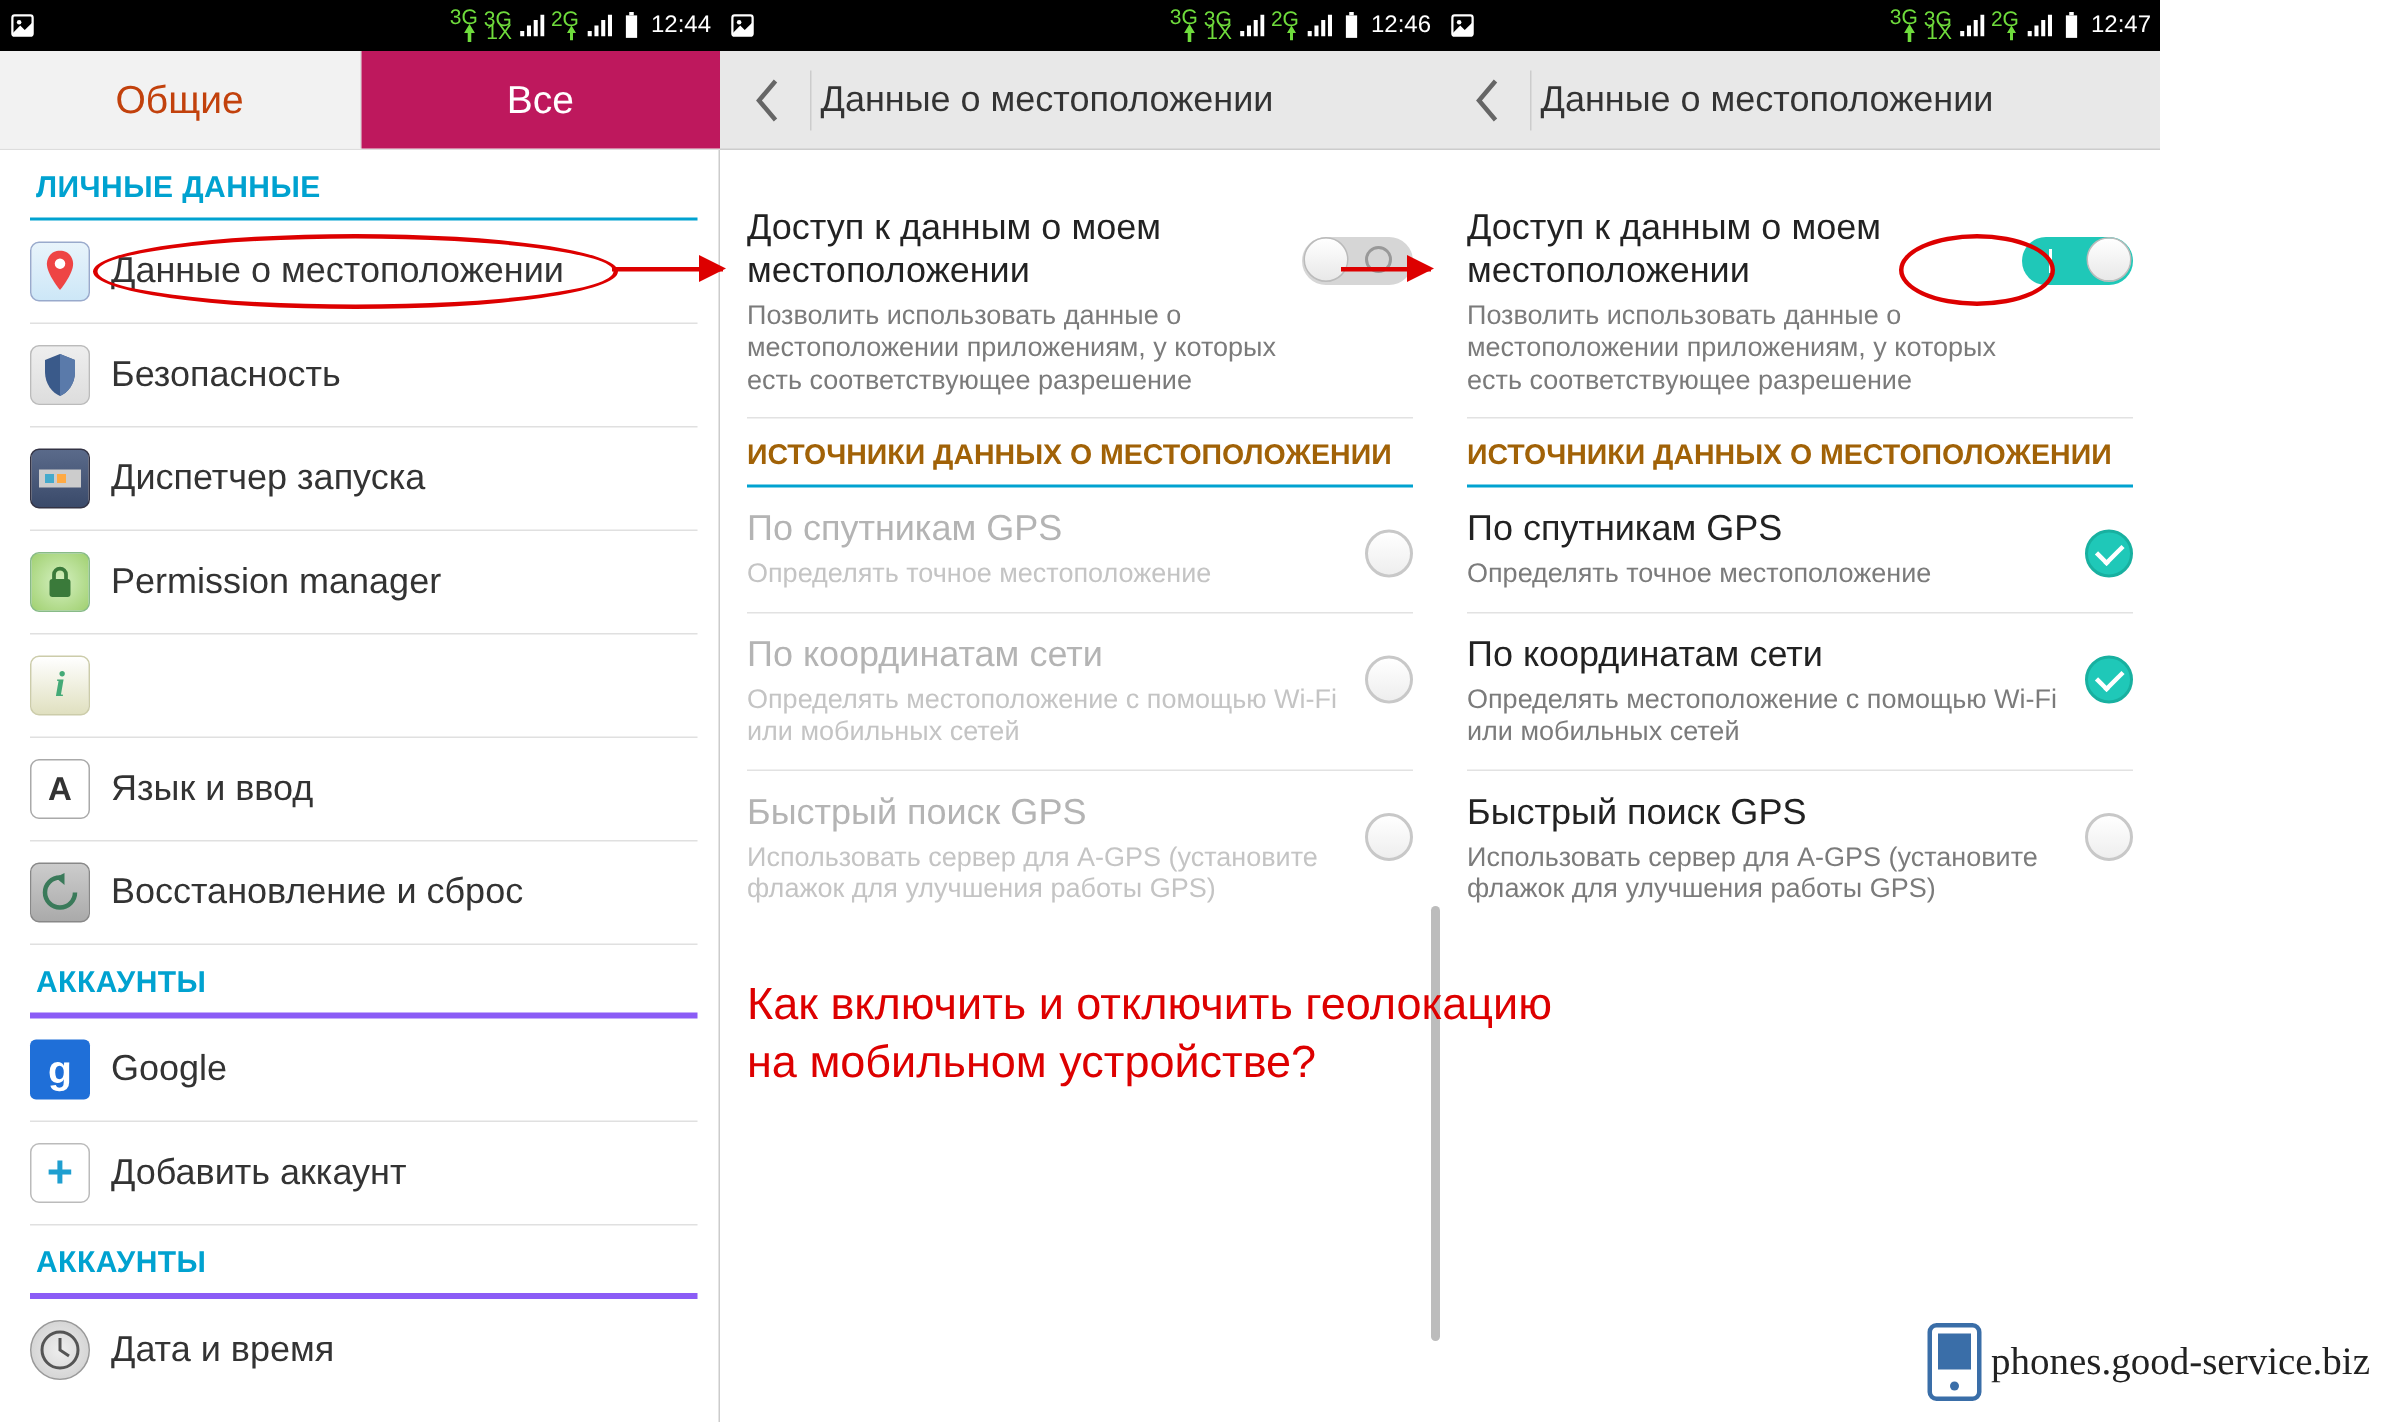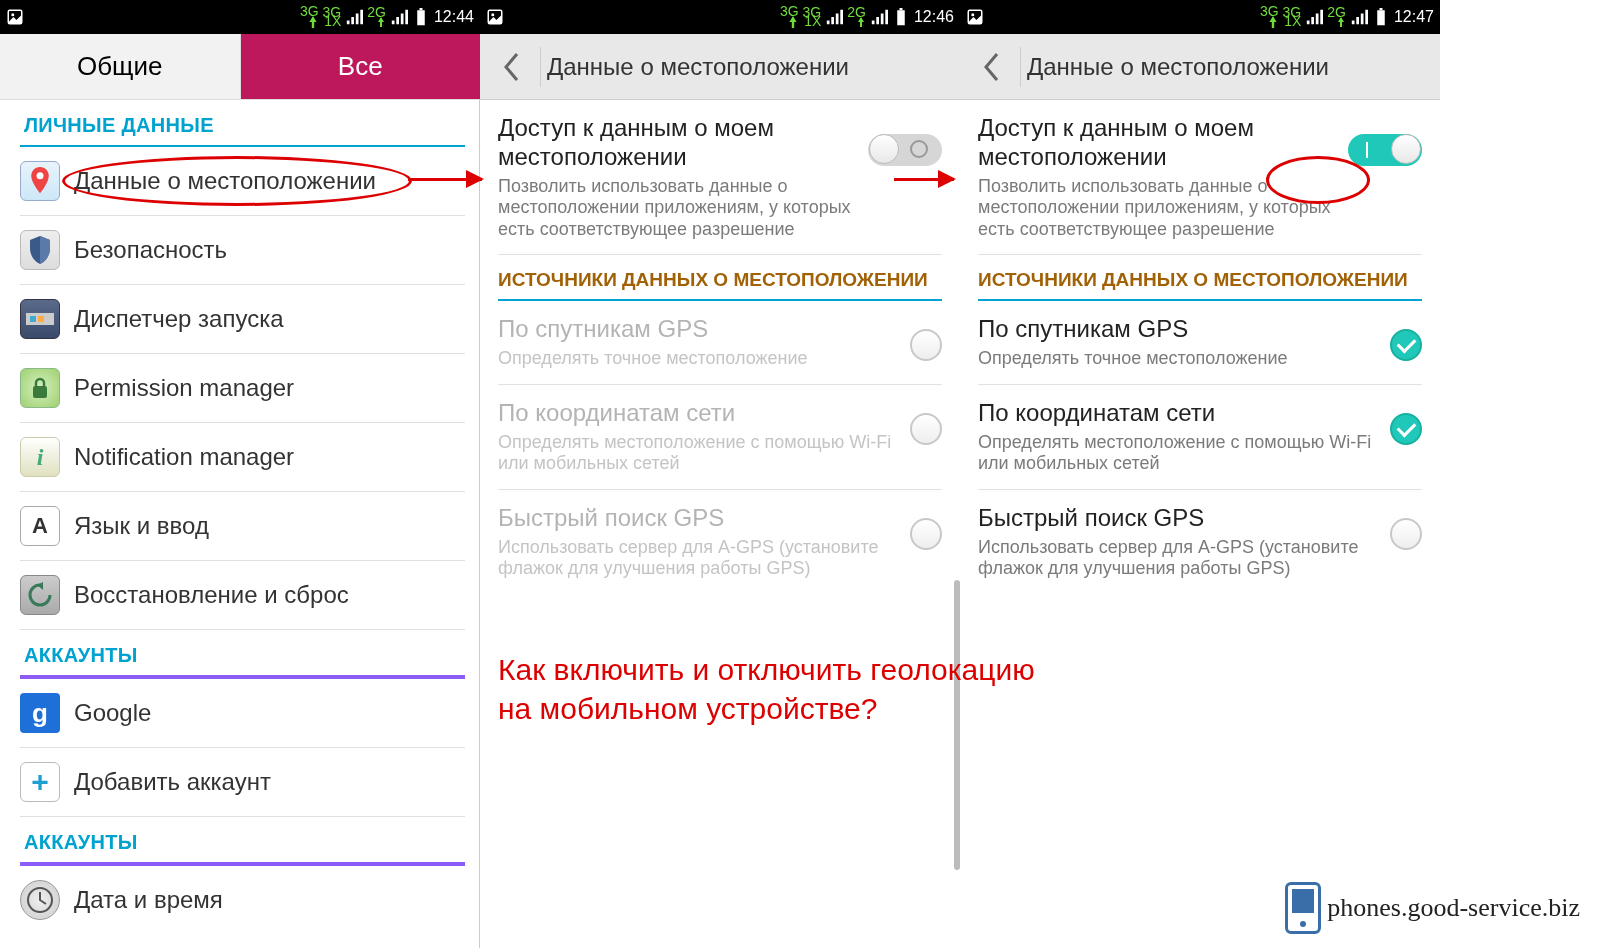--- a/index.html
+++ b/index.html
@@ -48,21 +48,21 @@
     display: flex;
     height: 66px;
     border-bottom: 1px solid #ddd;
   }
   .tab {
     flex: 1;
     display: flex;
     align-items: center;
     justify-content: center;
     font-size: 26px;
-    color: #000000;
+    color: #c2410c;
     background: #f2f2f2;
     border-right: 1px solid #ddd;
   }
   .tab.active {
     background: #be185d;
     color: #fff;
     border-right: none;
   }
   .content1 {
     flex: 1;
@@ -128,20 +128,21 @@
     border-left: 1px solid #ccc;
     margin-left: 4px;
     height: 40px;
     display:flex; align-items:center;
   }
   .content2 {
     flex: 1;
     overflow: hidden;
     padding: 0 18px;
     position: relative;
+    margin-top: 24px;
   }
   .setting-row {
     display: flex;
     align-items: flex-start;
     padding: 14px 0;
     border-bottom: 1px solid #e2e2e2;
     gap: 10px;
   }
   .setting-text { flex: 1; }
   .setting-title {
@@ -352,21 +353,20 @@
         <div class="icon-box ic-permission">
           <svg width="18" height="22" viewBox="0 0 18 22">
               <rect x="2" y="9" width="14" height="12" rx="2" fill="#3a7a3a"></rect>
               <path d="M5 9 V6 a4 4 0 0 1 8 0 V9" fill="none" stroke="#3a7a3a" stroke-width="2.5"></path>
             </svg>
         </div>
         <span>Permission manager</span>
       </div>
       <div class="list-item">
         <div class="icon-box ic-notification">i</div>
-        <span>Notification manager</span>
       </div>
       <div class="list-item">
         <div class="icon-box ic-language">A</div>
         <span>Язык и ввод</span>
       </div>
       <div class="list-item">
         <div class="icon-box ic-backup">
           <svg width="26" height="26" viewBox="0 0 26 26">
               <path d="M13 3 a10 10 0 1 0 10 10" fill="none" stroke="#3a7a5a" stroke-width="3"></path>
               <path d="M10 3 L16 0 L16 8 Z" fill="#3a7a5a"></path>

